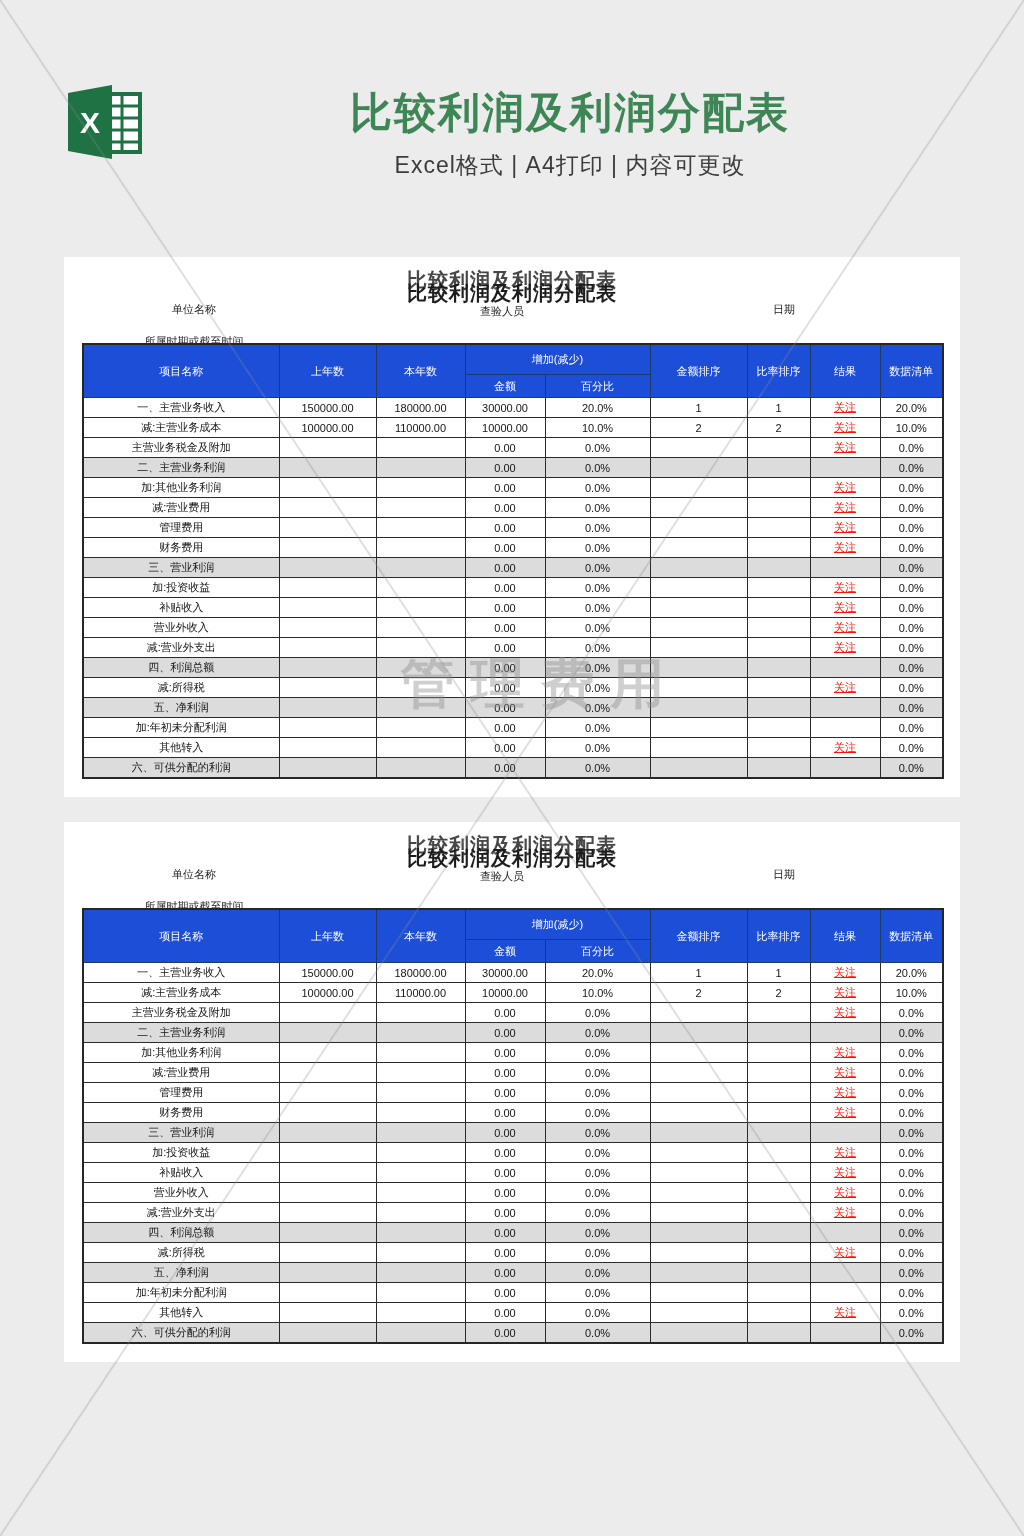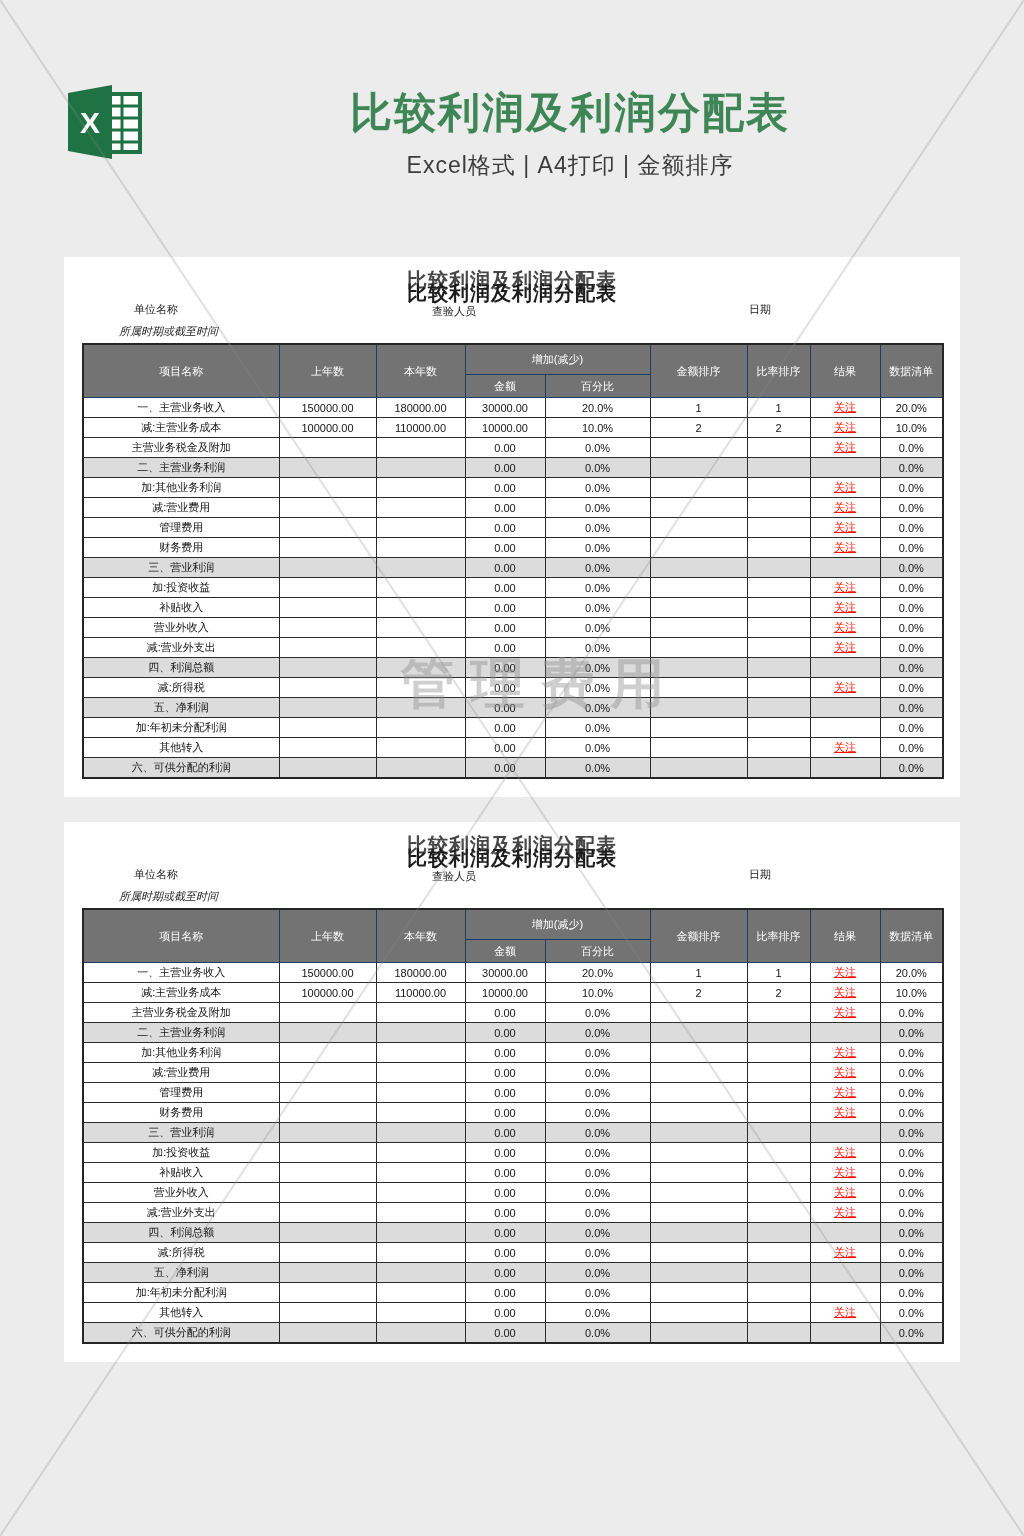--- a/index.html
+++ b/index.html
@@ -15,32 +15,32 @@
   .header-text{position:absolute;left:150px;top:88px;width:840px;text-align:center;}
   .page-title{font-size:42px;line-height:50px;font-weight:700;color:#3f8657;letter-spacing:2px;}
   .page-subtitle{margin-top:12px;font-size:23px;color:#3c3c3c;letter-spacing:1px;}
   
   #panels{position:absolute;top:257px;left:0;width:1024px;}
   .panel{position:relative;width:896px;height:540px;margin:0 0 25px 64px;background:#ffffff;}
   .sheet-title-ghost{position:absolute;top:10px;left:0;width:100%;text-align:center;
     font-size:20px;font-weight:700;color:#474747;letter-spacing:1px;}
   .sheet-title-main{position:absolute;top:23px;left:0;width:100%;text-align:center;
     font-size:20px;font-weight:700;color:#1c1c1c;letter-spacing:1px;}
-  .meta{position:absolute;font-size:11px;color:#222;text-align:left;}
+  .meta{position:absolute;font-size:11px;color:#222;text-align:center;}
   .meta-unit{top:45px;left:70px;width:120px;}
   .meta-inspector{top:47px;left:368px;width:140px;font-family:Liberation Mono, monospace;}
   .meta-date{top:45px;left:685px;width:70px;font-family:Liberation Mono, monospace;}
-  .meta-period{top:67px;left:55px;width:150px;font-style:italic;}
+  .meta-period{top:77px;left:55px;width:150px;}
   .meta-reviewer{top:85px;left:376px;width:140px;}
   .meta-unit2{top:67px;left:685px;width:70px;margin-top:31px;}
   
   table.sheet{position:absolute;top:86px;left:18px;width:860px;border-collapse:collapse;
     table-layout:fixed;font-size:11px;background:#fff;border:2px solid #262626;}
   table.sheet thead th{
-    background:#737373;color:#ffffff;font-weight:400;
+    background:#1d4ed8;color:#ffffff;font-weight:400;
     border:1px solid #1c3c63;text-align:center;padding:0;}
   table.sheet thead tr.h1 th{height:29px;}
   table.sheet thead tr.h2 th{height:22px;}
   table.sheet tbody td{
     border:1px solid #2b2b2b;height:19px;text-align:center;
     padding:0 2px;overflow:hidden;white-space:nowrap;background:#fff;color:#141414;}
   table.sheet tbody tr.section-row td{background:#dcdcdc;}
   table.sheet tbody td.result{color:#ff1200;text-decoration:underline;}
   
   .wm-line{position:absolute;top:767px;left:-411px;width:1846px;height:2px;
@@ -64,21 +64,21 @@
       <line x1="44" y1="46" x2="74" y2="46" stroke="#1f7244" stroke-width="3"></line>
       <line x1="44" y1="58" x2="74" y2="58" stroke="#1f7244" stroke-width="3"></line>
       <line x1="56" y1="10" x2="56" y2="68" stroke="#1f7244" stroke-width="3"></line>
 
       <polygon points="2,9 46,1 46,75 2,67" fill="#1f7244"></polygon>
       <text x="24" y="49" text-anchor="middle" font-family="Liberation Sans, sans-serif" font-size="30" font-weight="bold" fill="#ffffff">X</text>
     </svg>
   </div>
   <div class="header-text">
     <div class="page-title">比较利润及利润分配表</div>
-    <div class="page-subtitle">Excel格式 | A4打印 | 金额排序</div>
+    <div class="page-subtitle">Excel格式 | A4打印 | 内容可更改</div>
   </div>
 </div>
 
 <div id="panels">
   <section class="panel">
     <div class="sheet-title-ghost">比较利润及利润分配表</div>
     <div class="sheet-title-main">比较利润及利润分配表</div>
 
     <div class="meta meta-unit">单位名称</div>
     <div class="meta meta-inspector">查验人员</div>

